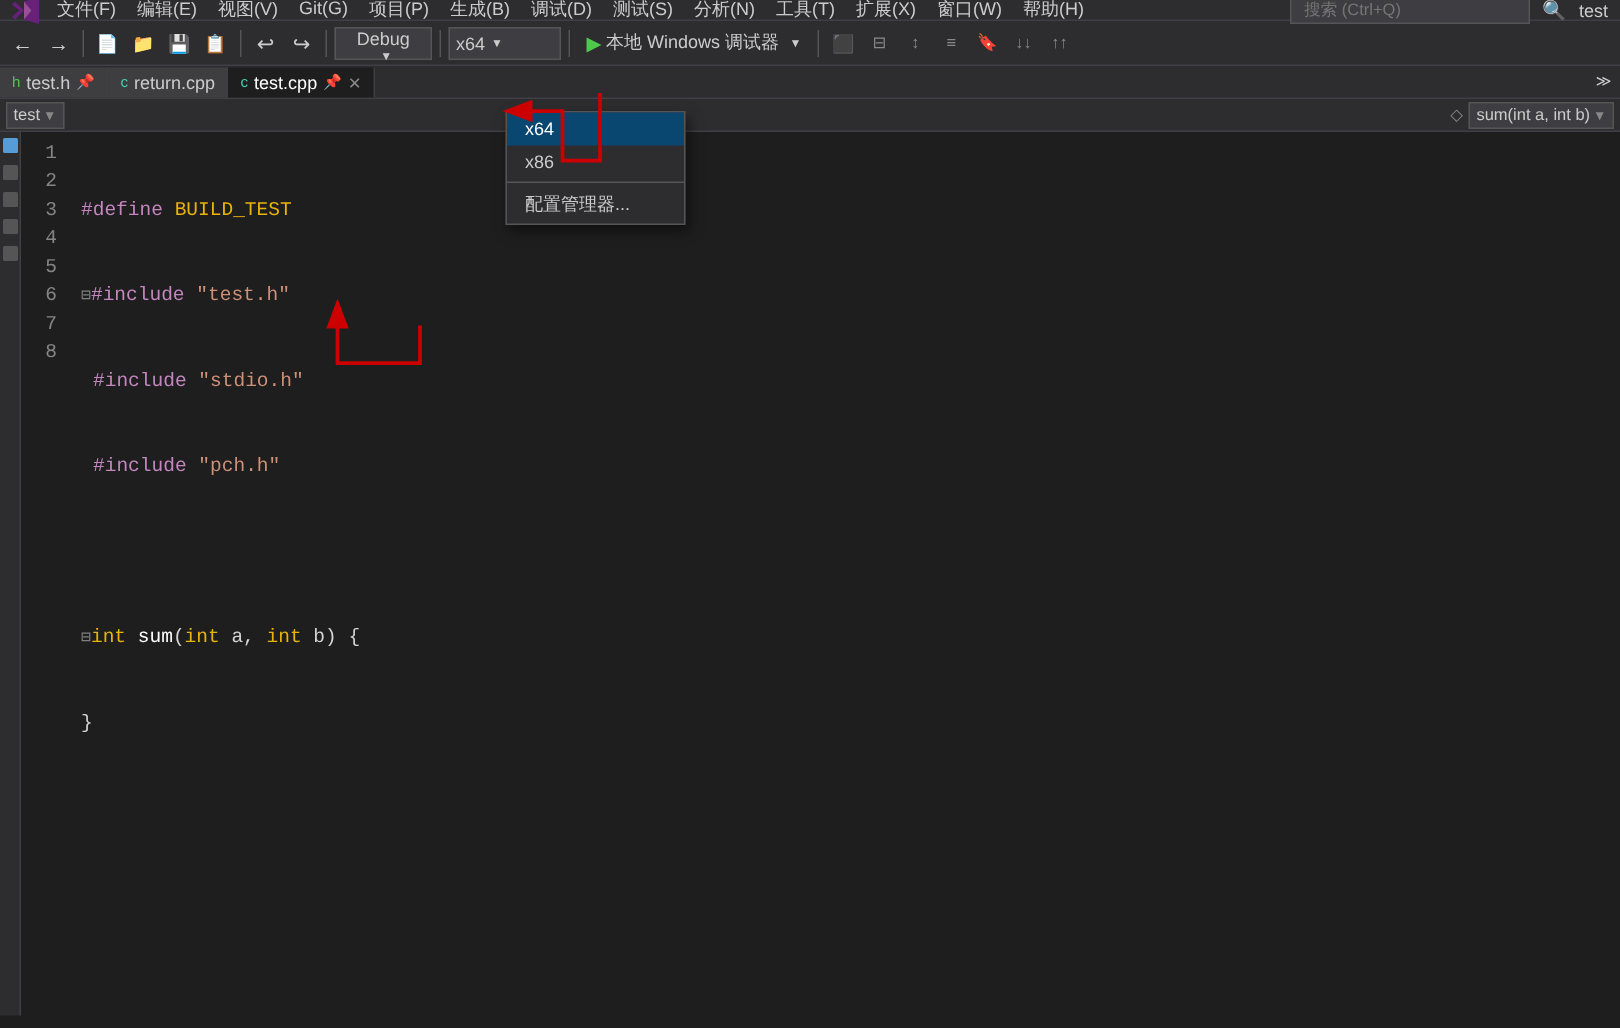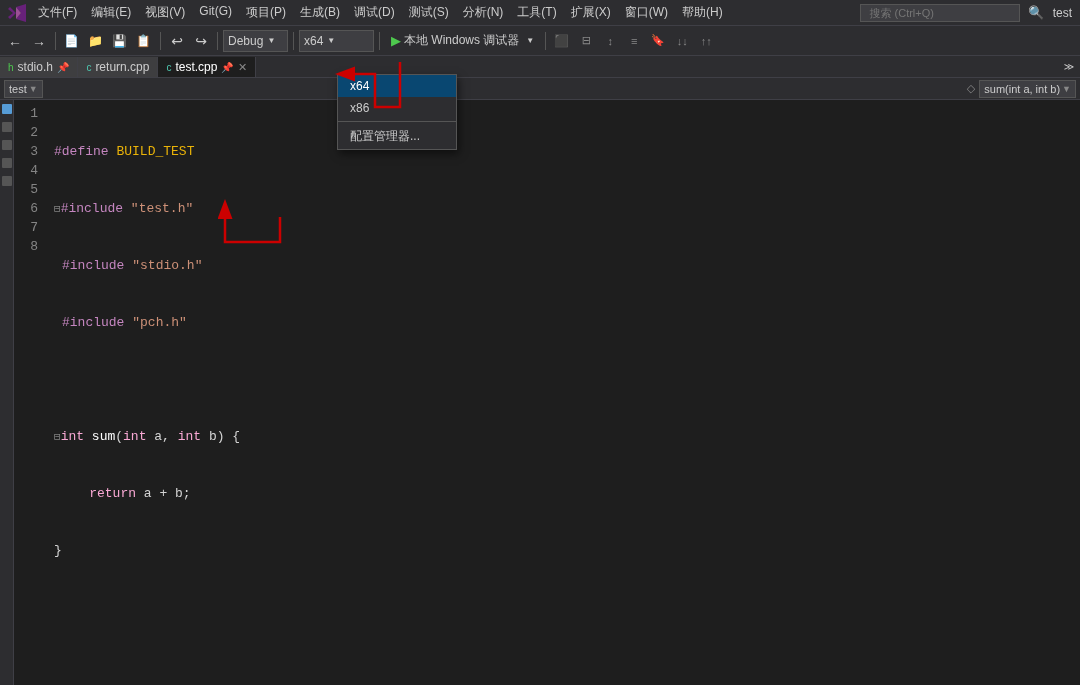--- a/index.html
+++ b/index.html
@@ -9,21 +9,21 @@
       background: #1e1e1e;
       font-family: 'Segoe UI', sans-serif;
       font-size: 12px;
       color: #d4d4d4;
       overflow: hidden;
       position: relative;
     }
 
     
     #title-bar {
-      height: 26px;
+      height: 14px;
       background: #2d2d30;
       display: flex;
       align-items: center;
       justify-content: space-between;
       padding: 0 8px;
       border-bottom: 1px solid #3f3f46;
     }
     #title-bar-left {
       display: flex;
       align-items: center;
@@ -100,20 +100,21 @@
       color: #ccc;
       font-size: 12px;
       padding: 0 4px;
       display: flex;
       align-items: center;
       cursor: pointer;
       position: relative;
     }
     .toolbar-dropdown-debug {
       width: 65px;
+      flex-direction: column;
     }
     .toolbar-dropdown-arch {
       width: 75px;
       position: relative;
     }
     .dropdown-arrow {
       margin-left: 4px;
       font-size: 8px;
     }
 
@@ -247,21 +248,21 @@
       font-family: 'Consolas', 'Courier New', monospace;
       font-size: 13px;
       padding: 4px 8px;
       line-height: 19px;
       white-space: pre;
       overflow-x: auto;
       background: #1e1e1e;
     }
 
     
-    .kw { color: #f9a8d4; }
+    .kw { color: #eab308; }
     .fn { color: #ffffff; }
     .str { color: #ce9178; }
     .pp { color: #eab308; }
     .pp-kw { color: #c586c0; }
     .punct { color: #d4d4d4; }
     .collapse { color: #808080; font-size: 11px; }
 
     .code-line {
       display: block;
       height: 19px;
@@ -375,21 +376,21 @@
   <button class="toolbar-btn" style="font-size:11px; color:#888;">↕</button>
   <button class="toolbar-btn" style="font-size:11px; color:#888;">≡</button>
   <button class="toolbar-btn" style="font-size:11px; color:#888;">🔖</button>
   <button class="toolbar-btn" style="font-size:11px; color:#888;">↓↓</button>
   <button class="toolbar-btn" style="font-size:11px; color:#888;">↑↑</button>
 </div>
 
 <div id="tabs-row">
   <div class="tab">
     <span class="tab-icon" style="color:#4ec94e;">h</span>
-    <span>stdio.h</span>
+    <span>test.h</span>
     <span class="pin-icon">📌</span>
   </div>
   <div class="tab">
     <span class="tab-icon" style="color:#4ec9b0;">c</span>
     <span>return.cpp</span>
   </div>
   <div class="tab active">
     <span class="tab-icon" style="color:#4ec9b0;">c</span>
     <span>test.cpp</span>
     <span class="pin-icon" style="color:#888;">📌</span>
@@ -434,21 +435,20 @@
         <div>7</div>
         <div>8</div>
       </div>
       <div id="code-content">
         <span class="code-line"><span class="pp-kw">#define</span> <span class="pp">BUILD_TEST</span></span>
         <span class="code-line"><span class="collapse">⊟</span><span class="pp-kw">#include</span> <span class="str">"test.h"</span></span>
         <span class="code-line"><span class="pp-kw" style="padding-left:8px;">#include</span> <span class="str">"stdio.h"</span></span>
         <span class="code-line"><span class="pp-kw" style="padding-left:8px;">#include</span> <span class="str">"pch.h"</span></span>
         <span class="code-line"></span>
         <span class="code-line"><span class="collapse">⊟</span><span class="kw">int</span> <span class="fn">sum</span><span class="punct">(</span><span class="kw">int</span> a<span class="punct">,</span> <span class="kw">int</span> b<span class="punct">)</span> <span class="punct">{</span></span>
-        <span class="code-line">    <span class="kw" style="padding-left:4px;">return</span> a <span class="punct">+</span> b<span class="punct">;</span></span>
         <span class="code-line"><span class="punct">}</span></span>
       </div>
     </div>
   </div>
 </div>
 
 <div id="arch-dropdown-menu">
   <div class="dropdown-menu-item selected">x64</div>
   <div class="dropdown-menu-item">x86</div>
   <div class="dropdown-menu-sep"></div>

